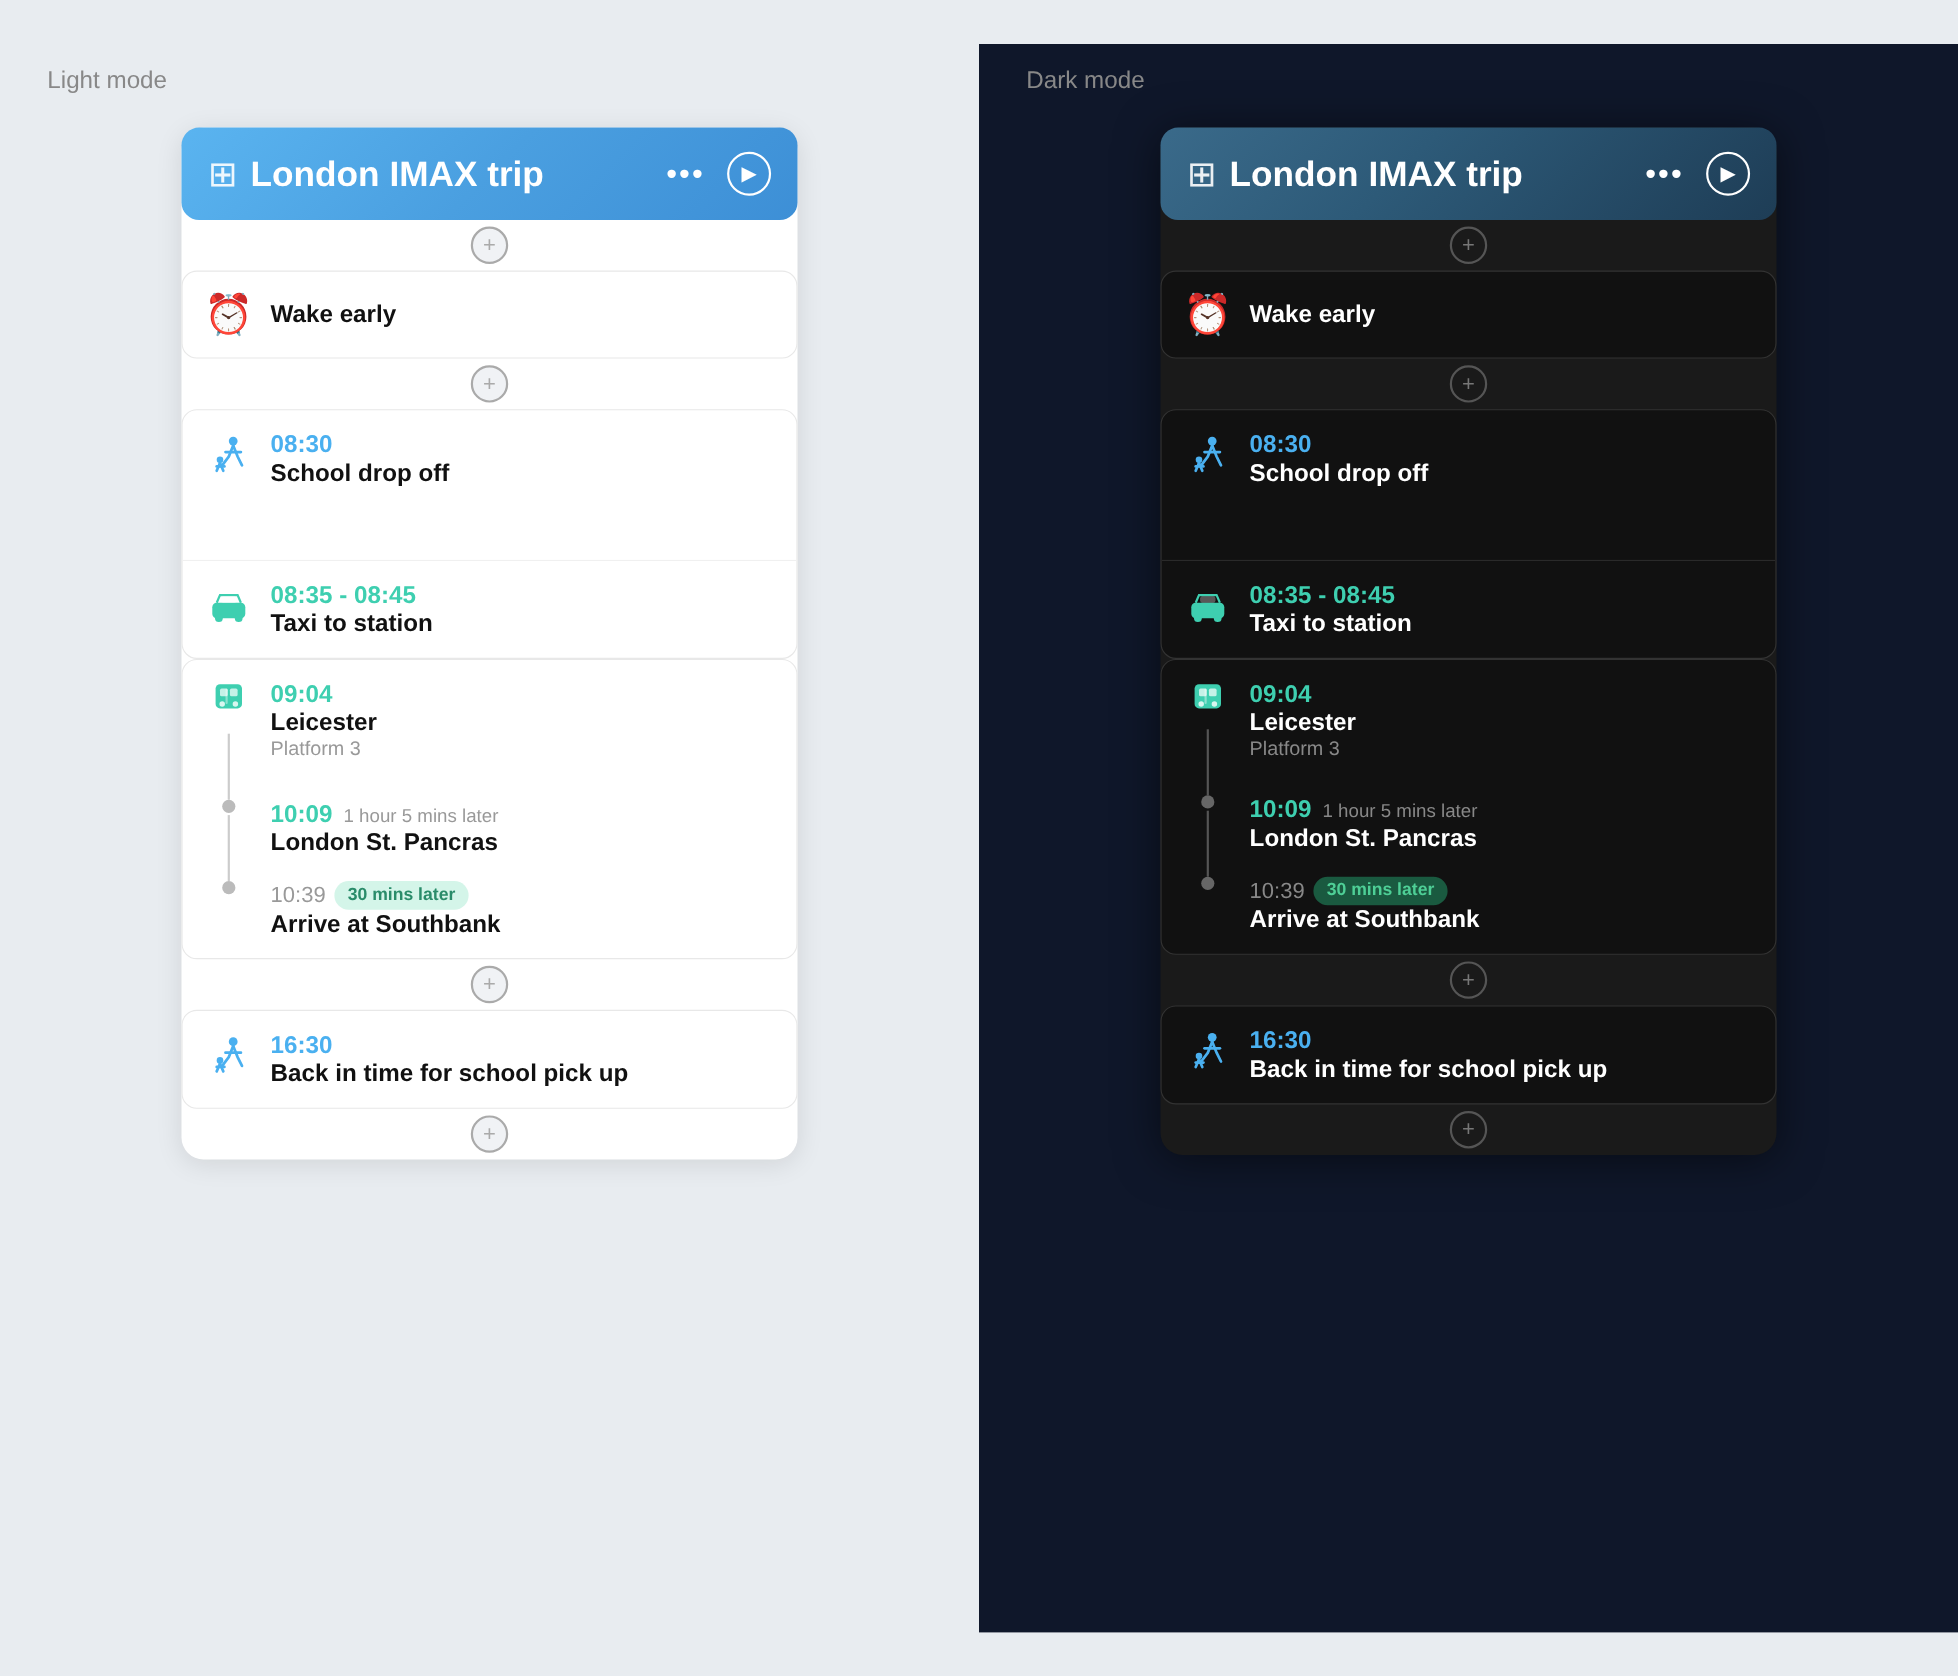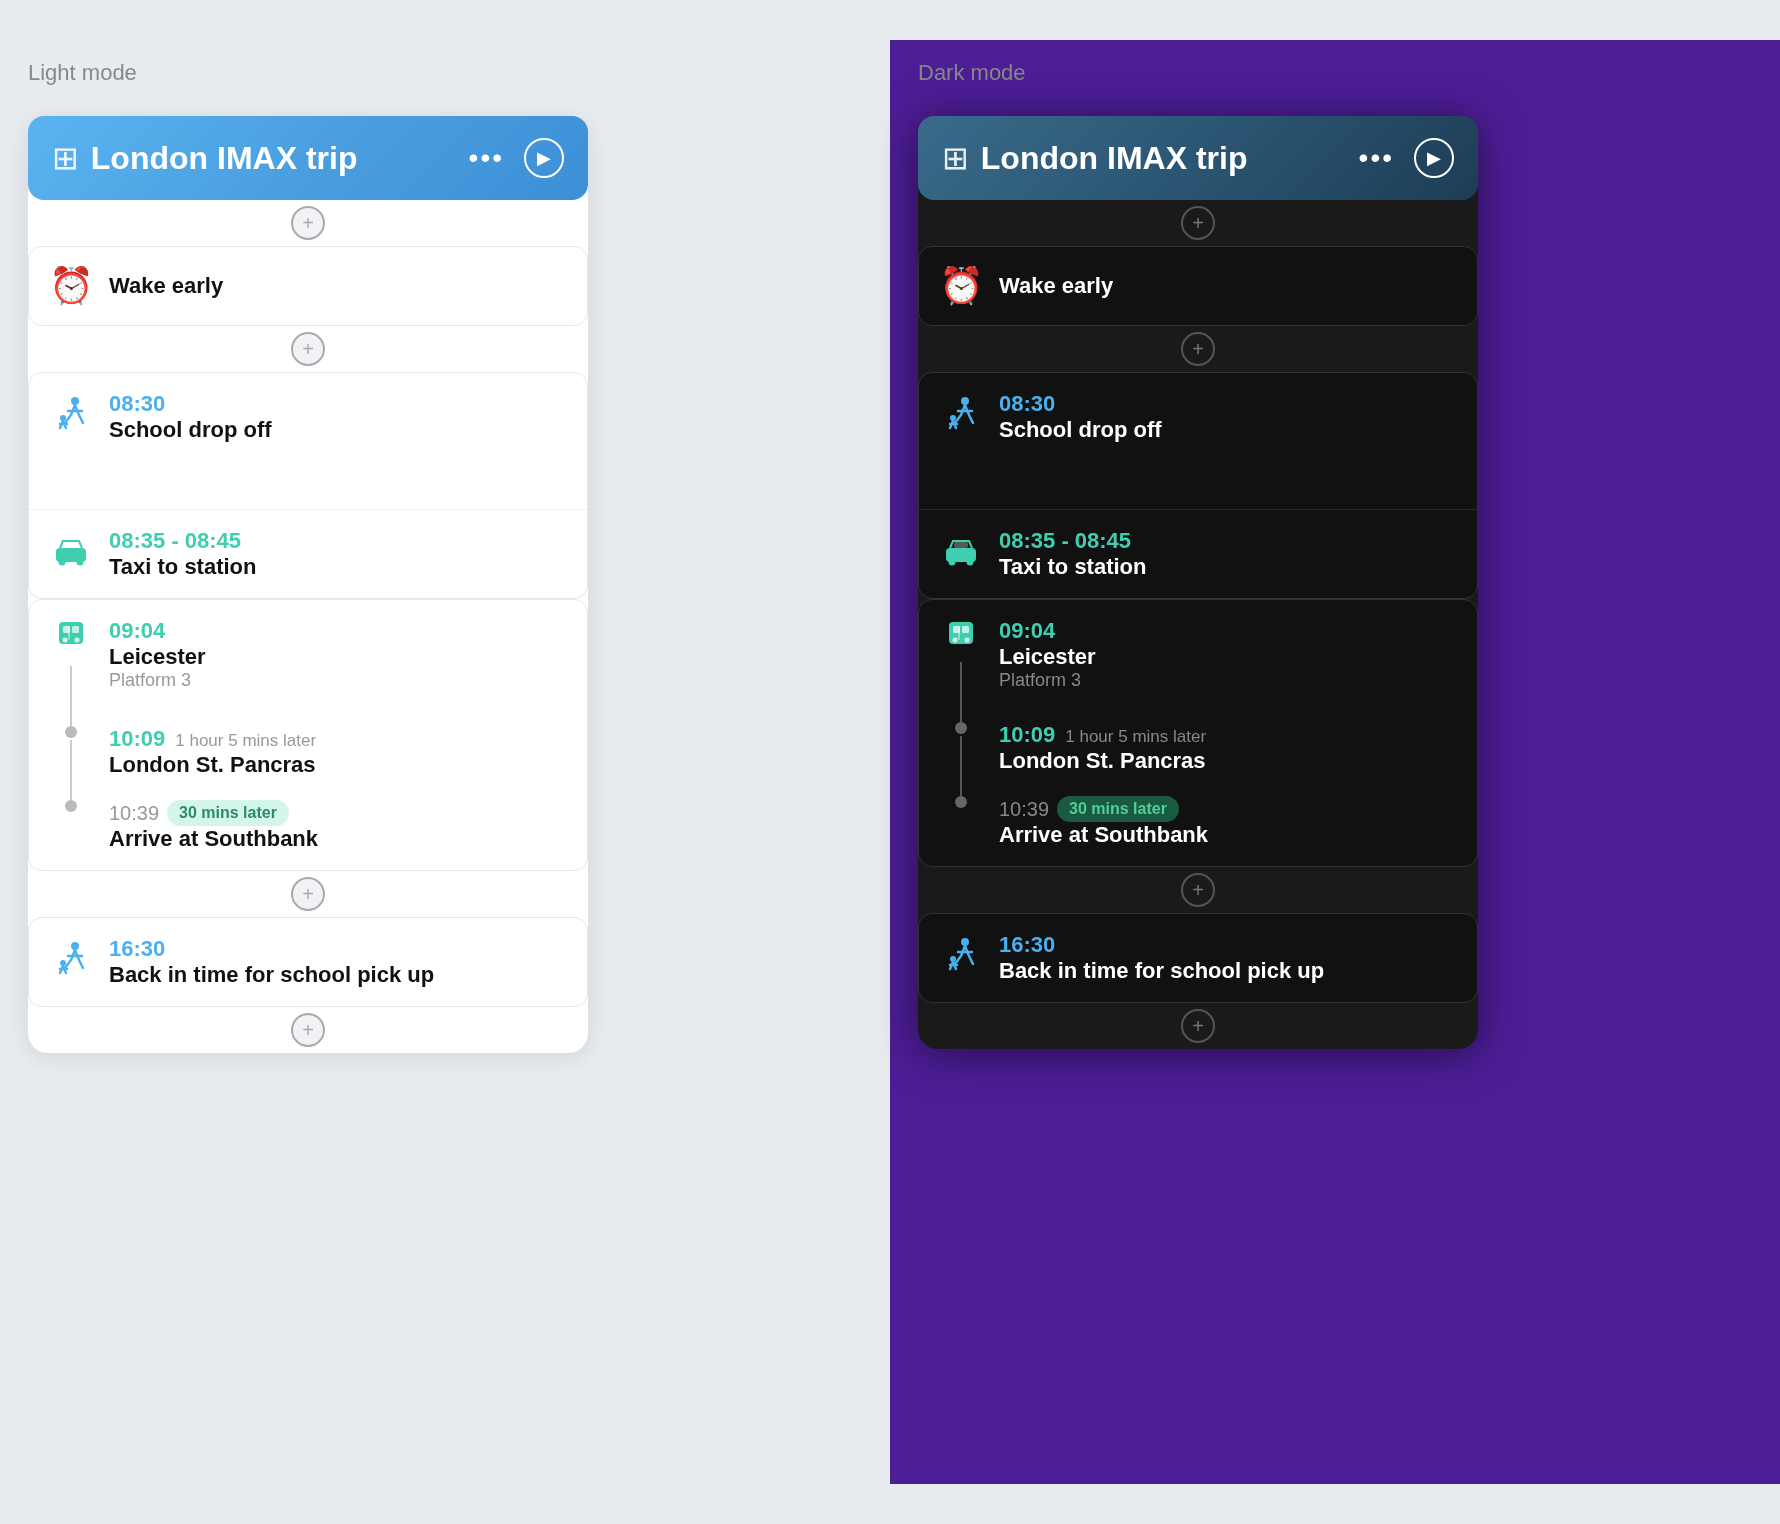--- a/index.html
+++ b/index.html
@@ -10,22 +10,22 @@
       gap: 0;
       width: 1780px;
       min-height: 1524px;
       padding: 40px 0;
     }
 
     .panel {
       flex: 1;
       display: flex;
       flex-direction: column;
-      align-items: flex-start;
-      padding: 20px 28px 40px;
+      align-items: center;
+      padding: 20px 43px 40px;
     }
 
     .panel-label {
       align-self: flex-start;
       font-size: 22px;
       color: #888;
       margin-bottom: 30px;
     }
 
     
@@ -401,21 +401,21 @@
       </div>
     </div>
 
     <div class="add-btn-row">
       <button class="add-btn add-btn-light">+</button>
     </div>
 
   </div>
 </div>
 
-<div class="panel" style="background:#4c1d95;">
+<div class="panel" style="background:#0f172a;">
   <div class="panel-label">Dark mode</div>
 
   <div class="card card-dark">
 
     <div class="card-header header-dark">
       <div class="header-grid-icon">⊞</div>
       <div class="header-title">London IMAX trip</div>
       <div class="header-dots">•••</div>
       <div class="header-play">▶</div>
     </div>

